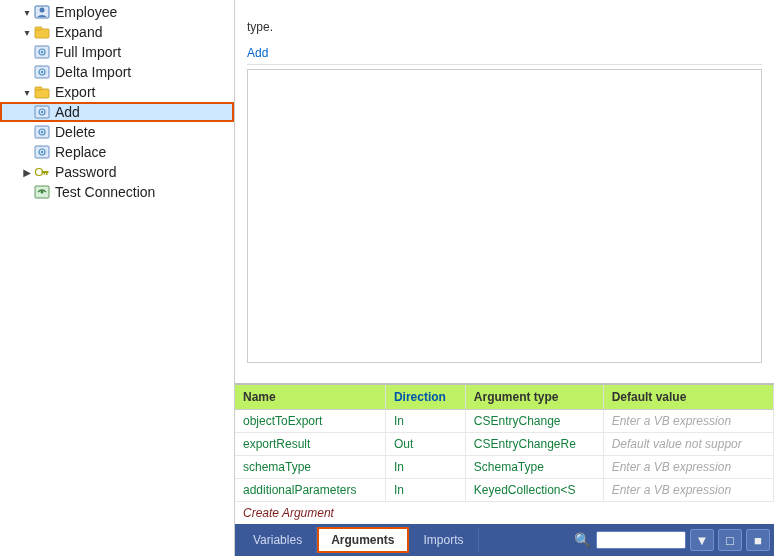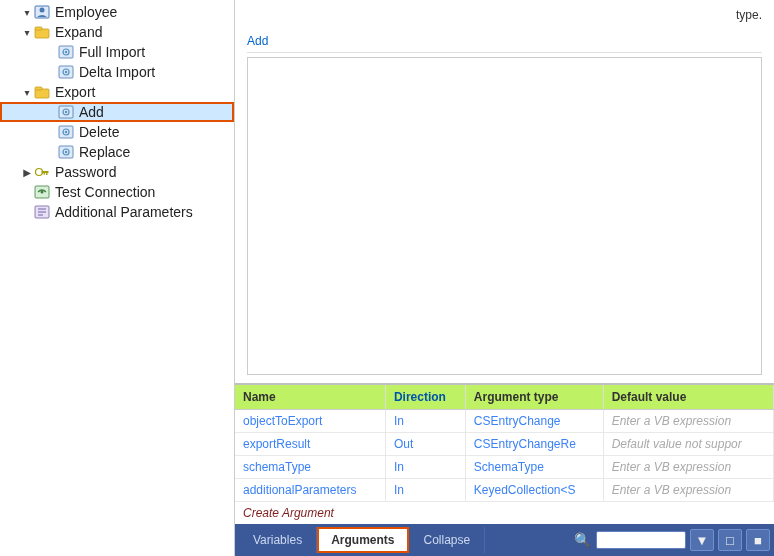--- a/index.html
+++ b/index.html
@@ -21,42 +21,41 @@
       cursor: pointer;
       white-space: nowrap;
       user-select: none;
     }
     .tree-item.highlighted {
       background: #fff;
       outline: 2px solid #e05000;
       outline-offset: -2px;
     }
     .tree-indent-1 { padding-left: 20px; }
-    .tree-indent-2 { padding-left: 44px; }
+    .tree-indent-2 { padding-left: 20px; }
     .chevron { width: 14px; font-size: 10px; color: #444; display: inline-block; text-align: center; }
     .tree-icon { width: 18px; height: 16px; margin-right: 3px; display: inline-flex; align-items: center; justify-content: center; }
     .tree-label { font-size: 14px; color: #222; }
 
     
     .main {
       flex: 1;
       display: flex;
       flex-direction: column;
       background: #f5f5f5;
       overflow: hidden;
     }
 
     .main-top {
       flex: 1;
       background: #fff;
-      padding: 8px 12px;
+      padding: 20px 12px;
       overflow: hidden;
       display: flex;
       flex-direction: column;
-      text-align: right;
     }
 
     .top-text {
       font-size: 12px;
       color: #333;
       margin-bottom: 8px;
     }
 
     .toolbar-row {
       display: flex;
@@ -115,21 +114,21 @@
       font-weight: 600;
       color: #333;
       border-bottom: 1px solid #ccc;
       border-right: 1px solid #ddd;
     }
 
     .args-table td {
       padding: 4px 8px;
       border-bottom: 1px solid #e8e8e8;
       border-right: 1px solid #e8e8e8;
-      color: #3b82f6;
+      color: #15803d;
     }
 
     .args-table td.placeholder {
       color: #aaa;
       font-style: italic;
     }
 
     .create-arg {
       padding: 4px 8px;
       color: #7f1d1d;
@@ -326,32 +325,20 @@
     <span class="tree-icon">
       <svg class="svg-icon" viewBox="0 0 16 14" fill="none">
         <rect x="1" y="1" width="14" height="12" rx="1" fill="#d8f0d8" stroke="#408040" stroke-width="0.8"></rect>
         <path d="M4 7 Q8 3 12 7" fill="none" stroke="#408040" stroke-width="1.2"></path>
         <circle cx="8" cy="7" r="1.5" fill="#408040"></circle>
       </svg>
     </span>
     <span class="tree-label">Test Connection</span>
   </div>
 
-  <div class="tree-item tree-indent-1">
-    <span class="chevron" style="visibility:hidden">▶</span>
-    <span class="tree-icon">
-      <svg class="svg-icon" viewBox="0 0 16 14" fill="none">
-        <rect x="1" y="1" width="14" height="12" rx="1" fill="#e8e0f8" stroke="#7060a0" stroke-width="0.8"></rect>
-        <line x1="4" y1="4" x2="12" y2="4" stroke="#7060a0" stroke-width="1"></line>
-        <line x1="4" y1="7" x2="12" y2="7" stroke="#7060a0" stroke-width="1"></line>
-        <line x1="4" y1="10" x2="9" y2="10" stroke="#7060a0" stroke-width="1"></line>
-      </svg>
-    </span>
-    <span class="tree-label">Additional Parameters</span>
-  </div>
 </div>
 
 <div class="main">
   <div class="main-top">
     <div class="top-text">type.</div>
     <div class="toolbar-row">
       <span class="toolbar-add">Add</span>
     </div>
     <div class="scrollable-area" style="height:80px;"></div>
   </div>
@@ -397,21 +384,21 @@
   </div>
 
   <div class="tab-bar">
     <div class="tab-item">
       <span>Variables</span>
     </div>
     <div class="tab-item active" style="background:#fff; color:#333; font-weight:600; outline: 2px solid #e05000; outline-offset:-2px;">
       <span>Arguments</span>
     </div>
     <div class="tab-item">
-      <span>Collapse</span>
+      <span>Imports</span>
     </div>
     <div class="tab-spacer"></div>
     <div class="tab-search">
       <span class="tab-search-icon">🔍</span>
       <input class="tab-search-input" type="text" placeholder="" style="">
       <div class="tab-btn">▼</div>
       <div class="tab-btn">□</div>
       <div class="tab-btn">■</div>
     </div>
   </div>

